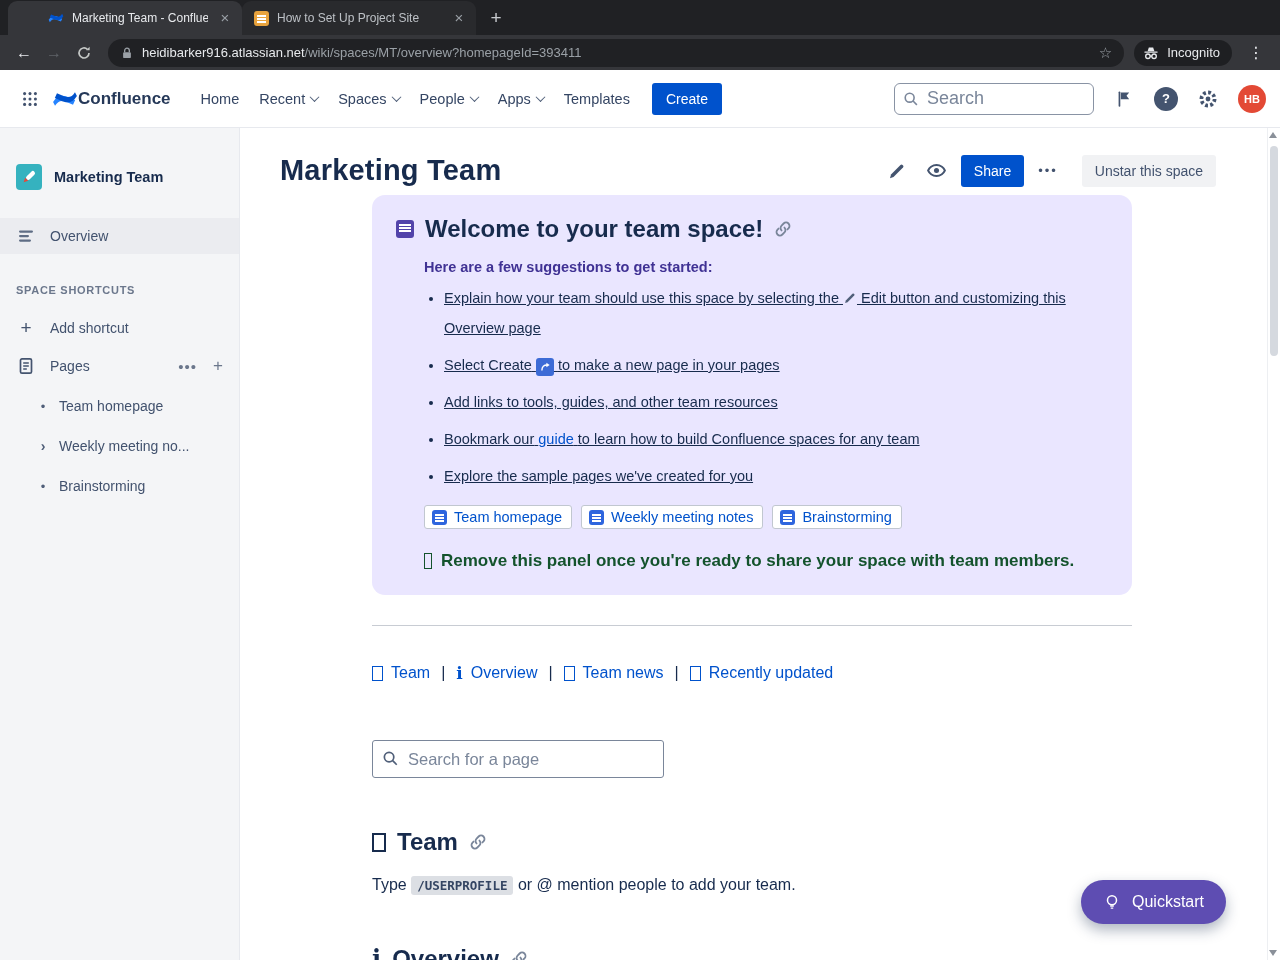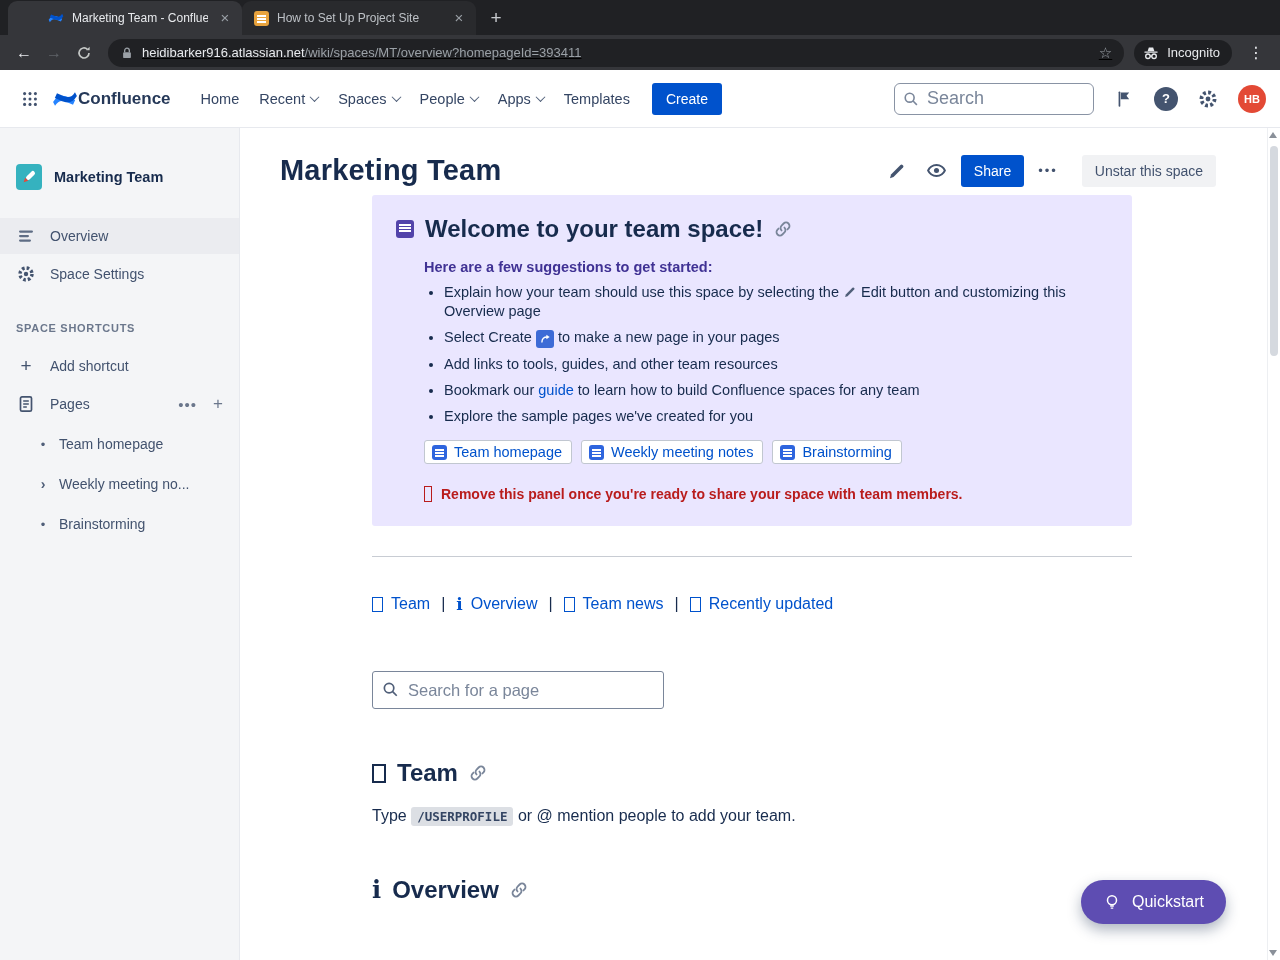--- a/index.html
+++ b/index.html
@@ -20,21 +20,21 @@
   .docbox::before { content:""; position:absolute; left:3px; right:3px; top:4px; height:2px;
                     background:#fff; box-shadow:0 3px 0 #fff,0 6px 0 #fff; }
   .newtab { color:#C7CACE; font-size:19px; width:28px; height:28px; margin:0 0 3px 6px;
             display:flex; align-items:center; justify-content:center; border-radius:50%; }
 
   .addressbar { height:35px; background:#35363A; display:flex; align-items:center; padding:0 10px; gap:2px; }
   .navbtn { width:28px; height:28px; display:flex; align-items:center; justify-content:center;
             color:#E8EAED; font-size:16px; border-radius:50%; }
   .navbtn.dim { color:#5F6368; }
   .omnibox { flex:1; height:28px; background:#202124; border-radius:14px; margin:0 8px;
-             display:flex; align-items:center; gap:8px; padding:0 12px; font-size:13px;text-decoration:underline; }
+             display:flex; align-items:center; gap:8px; padding:0 12px; font-size:13px; }
   .omni-host { color:#E8EAED; }
   .omni-path { color:#9AA0A6; }
   .omni-star { margin-left:auto; color:#9AA0A6; font-size:15px; }
   .incog { display:flex; align-items:center; gap:7px; background:#1E1F22; color:#E8EAED;
            font-size:13px; padding:4px 12px 4px 8px; border-radius:13px; margin-right:8px; }
   .menu-dots { color:#E8EAED; font-size:16px; padding:0 6px; }
 
   
   .topnav { height:58px; background:#fff; border-bottom:1px solid #E7E9EE;
             display:flex; align-items:center; padding:0 14px; }
@@ -89,34 +89,34 @@
               border-radius:3px; cursor:pointer; }
   .share-btn { background:#0052CC; color:#fff; border:none; border-radius:3px; font-size:14px;
                padding:8px 13px; cursor:pointer; }
   .more-btn { border:none; background:none; color:#42526E; font-size:13px; letter-spacing:2px;
               padding:8px 6px; cursor:pointer; }
   .unstar-btn { background:#F1F2F4; color:#42526E; border:none; border-radius:3px; font-size:14px;
                 padding:8px 13px; margin-left:10px; cursor:pointer; }
 
   .doc { width:760px; margin:4px 0 0 132px; }
 
-  .panel { background:#EAE6FF; border-radius:3px; padding:20px 24px 24px; }
+  .panel { background:#EAE6FF; border-radius:13px; padding:20px 24px 24px; }
   .panel-title-row { display:flex; align-items:center; gap:11px; }
   .panel-title { font-size:24px; font-weight:700; color:#172B4D; }
   .panel-sub { margin:16px 0 2px 28px; font-size:14.5px; font-weight:700; color:#403294; }
   .panel ul { margin:8px 0 0 28px; padding-left:20px; }
-  .panel li { margin:7px 0; font-size:14.5px; color:#172B4D; line-height:19px; }
+  .panel li { margin:7px 0; font-size:14.5px; color:#172B4D; line-height:30px;text-decoration:underline; }
   .inline-create { display:inline-flex; width:18px; height:18px; border-radius:3px; background:#3D6BD6;
                    vertical-align:-4px; align-items:center; justify-content:center; }
   .guide-link { color:#0052CC; text-decoration:none; }
   .chips { display:flex; gap:9px; margin:14px 0 0 28px; }
   .chip { display:inline-flex; align-items:center; gap:7px; background:#fff; border:1px solid #C1C7D0;
           border-radius:3px; padding:3px 9px 3px 7px; font-size:14.5px; color:#0052CC; cursor:pointer; }
   .panel-footer { margin:22px 0 0 28px; display:flex; align-items:center; gap:9px;
-                  font-size:14px; font-weight:700; color:#b91c1c; }
+                  font-size:17px; font-weight:700; color:#14532d; }
 
   .tofu { display:inline-block; border:1.5px solid currentColor; }
   .tofu.tall { width:8px; height:16px; }
   .tofu.sm { width:11px; height:15px; }
   .tofu.lg { width:14px; height:19px; border-width:2px; }
   .seri { font-family:"DejaVu Serif",serif; font-weight:700; }
   .seri.sm { font-size:17px; }
   .seri.xl { font-size:24px; }
 
   .divider { border:none; border-top:1px solid #C8CCD3; margin-top:30px; }
@@ -288,27 +288,20 @@
 
     <div class="side-item selected">
       <svg width="20" height="20" viewBox="0 0 20 20">
         <g fill="#5E6C84">
             <rect x="3" y="4.5" width="14" height="2.2" rx="1.1"></rect>
         <rect x="3" y="9" width="10" height="2.2" rx="1.1"></rect>
         <rect x="3" y="13.5" width="12" height="2.2" rx="1.1"></rect>
           </g>
       </svg>
       <span>Overview</span>
-    </div>
-    <div class="side-item">
-      <svg width="20" height="20" viewBox="0 0 20 20">
-        <circle cx="10" cy="10" r="6" fill="none" stroke="#44546F" stroke-width="3.4" stroke-dasharray="2.6 2.1"></circle>
-        <circle cx="10" cy="10" r="2.2" fill="#44546F"></circle>
-      </svg>
-      <span>Space Settings</span>
     </div>
 
     <div class="section-label">SPACE SHORTCUTS</div>
     <div class="side-item">
       <span class="plus-glyph">+</span>
       <span>Add shortcut</span>
     </div>
 
     <div class="side-item pages-row">
       <svg width="20" height="20" viewBox="0 0 20 20">

